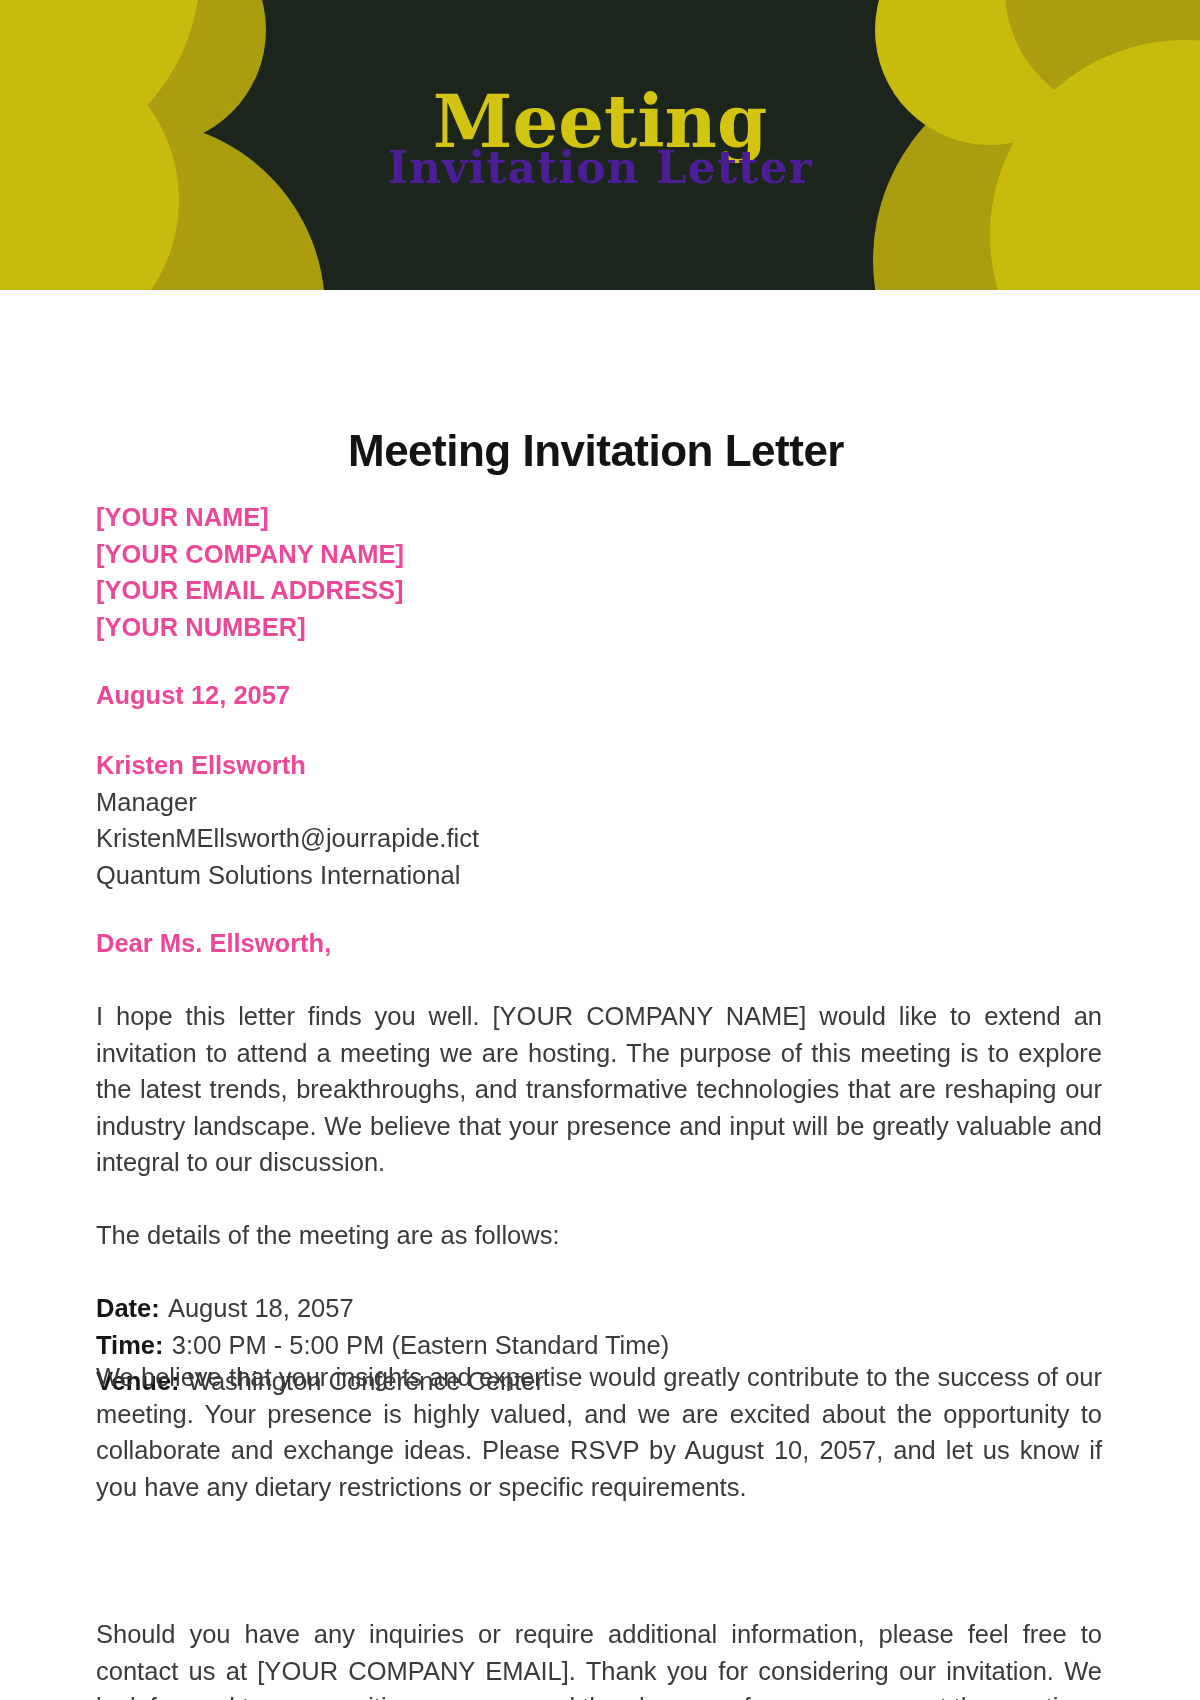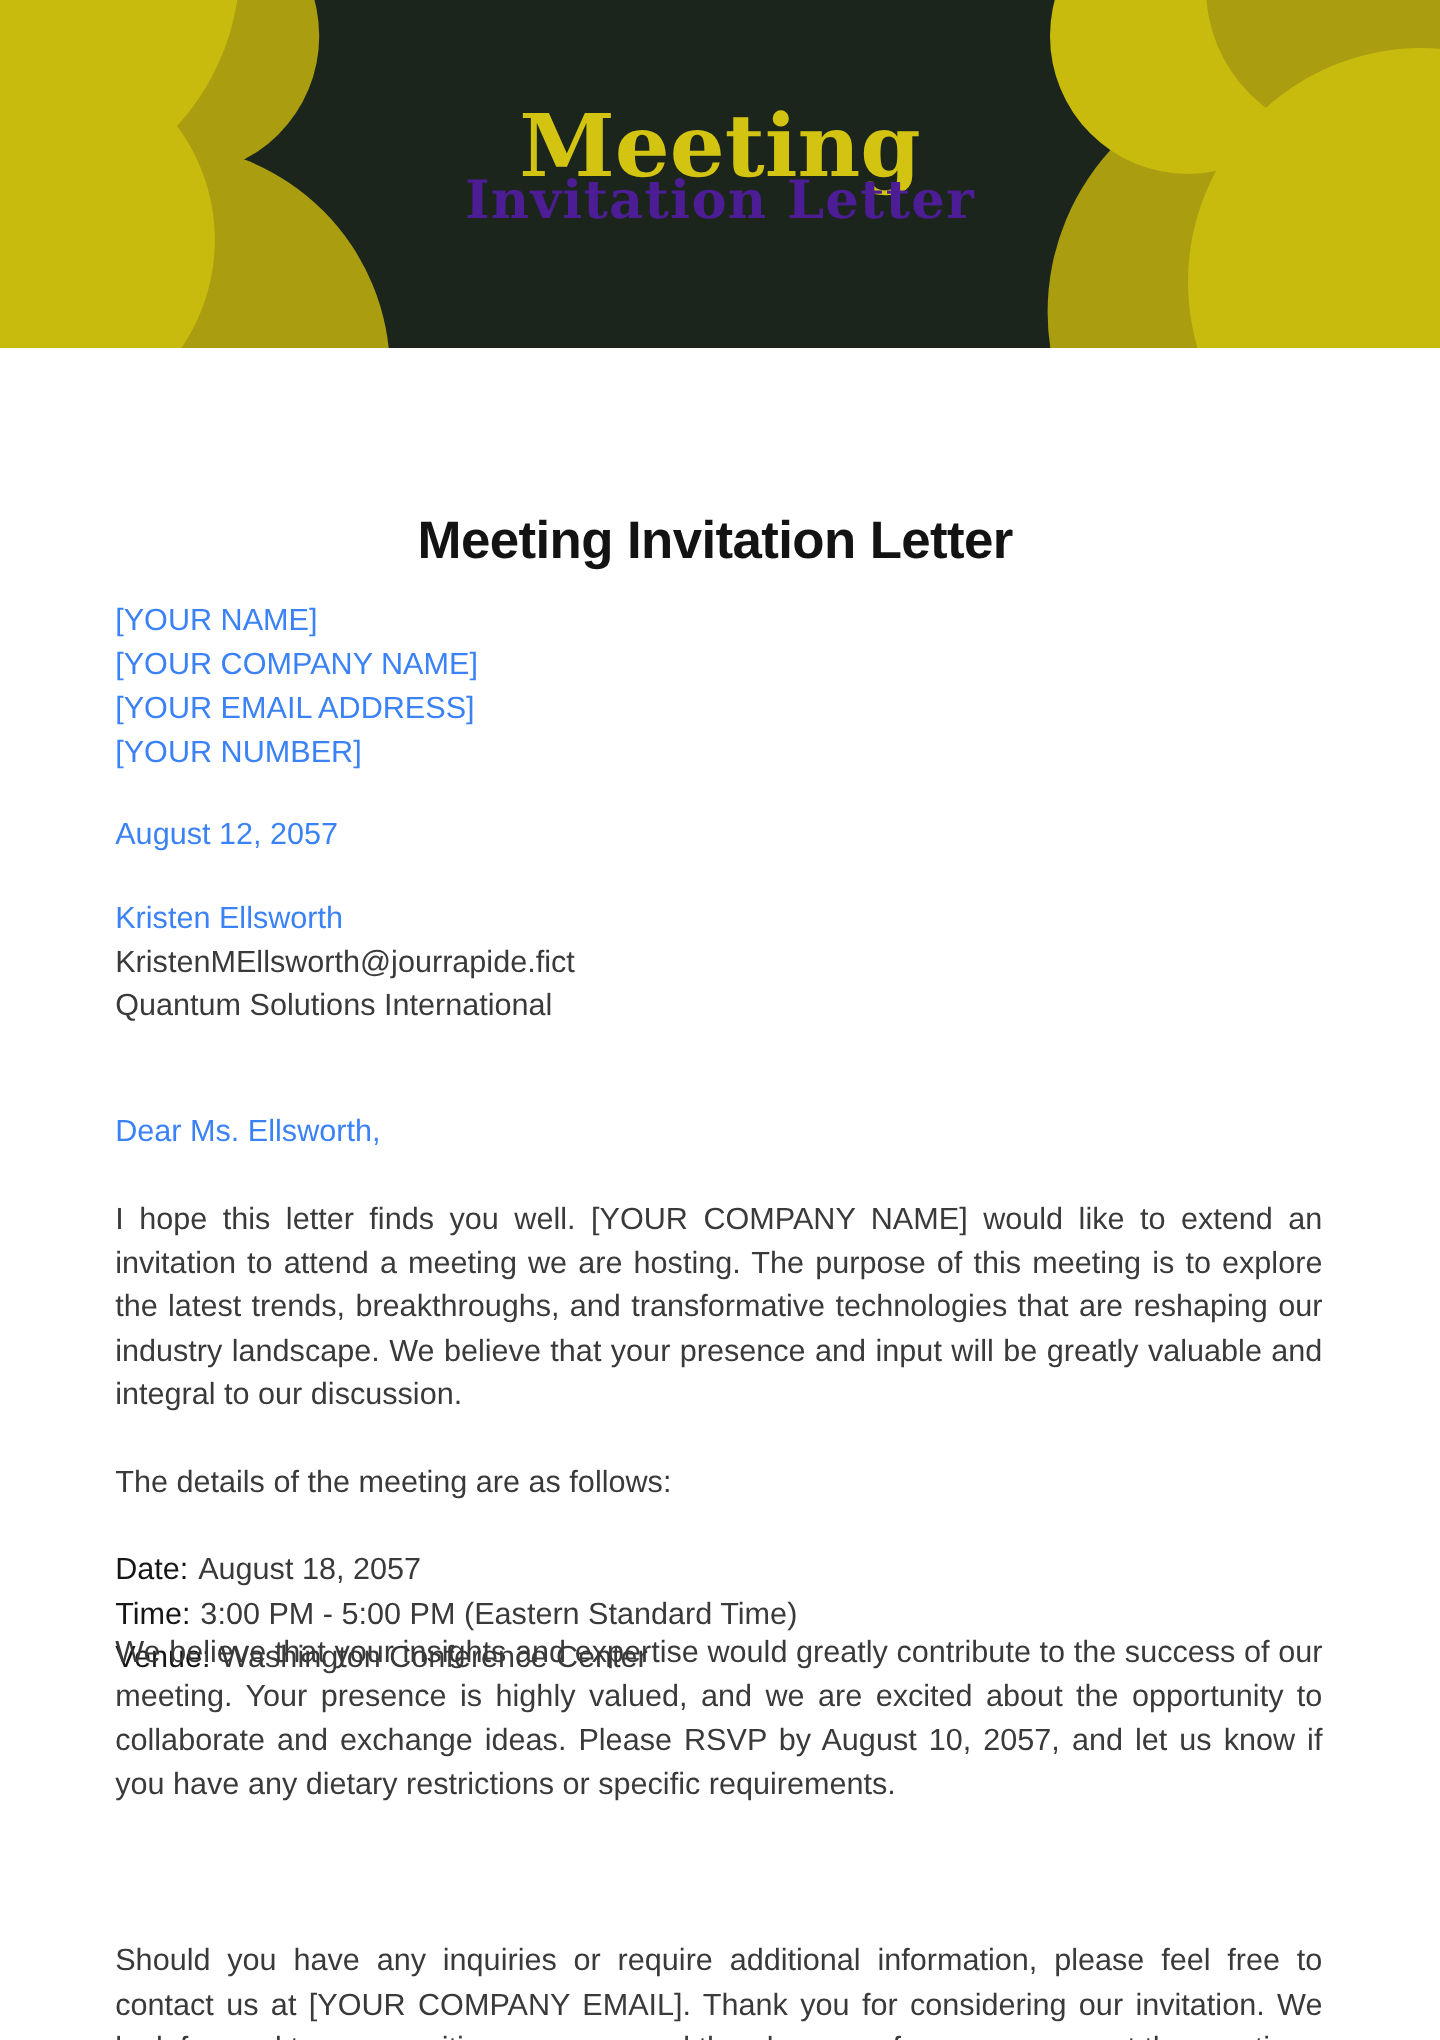--- a/index.html
+++ b/index.html
@@ -43,28 +43,28 @@
   .col {
     position: absolute; left: 96px; width: 1006px;
   }
   .doc-heading {
     position: absolute; left: 0; top: 428px; width: 1192px;
     text-align: center;
     font-size: 44px; font-weight: 700; line-height: 46px;
     color: #131313; letter-spacing: -0.5px;
   }
   .line { font-size: 25.5px; line-height: 36.6px; }
-  .bold   { font-weight: 400; color: #3b82f6; }
+  .bold   { font-weight: 700; color: #ec4899; }
   .normal { font-weight: 400; color: #3a3a3a; }
   .para {
     font-size: 25.5px; line-height: 36.6px;
     font-weight: 400; color: #3a3a3a;
     text-align: justify;
   }
-  .detail-label { font-weight: 400; color: #161616; margin-right: 0.32em; }
+  .detail-label { font-weight: 700; color: #161616; margin-right: 0.32em; }
   .detail-value { font-weight: 400; color: #3a3a3a; }
 </style>
 </head>
 <body>
 
 <div class="banner">
   <svg width="1200" height="290" viewBox="0 0 1200 290">
     <rect x="0" y="0" width="1200" height="290" fill="#1b251c"></rect>
 
     <circle cx="150" cy="30" r="116" fill="#aa9e10"></circle>
@@ -91,20 +91,21 @@
     <div class="line bold">[YOUR NAME]</div>
     <div class="line bold">[YOUR COMPANY NAME]</div>
     <div class="line bold">[YOUR EMAIL ADDRESS]</div>
     <div class="line bold">[YOUR NUMBER]</div>
   </div>
 
   <div class="col line bold" style="top:677px">August 12, 2057</div>
 
   <div class="col" style="top:747px">
     <div class="line bold">Kristen Ellsworth</div>
+    <div class="line normal">Manager</div>
     <div class="line normal">KristenMEllsworth@jourrapide.fict</div>
     <div class="line normal">Quantum Solutions International</div>
   </div>
 
   <div class="col line bold" style="top:925px">Dear Ms. Ellsworth,</div>
 
   <div class="col para" style="top:998px">I hope this letter finds you well. [YOUR COMPANY NAME] would like to extend an invitation to attend a meeting we are hosting. The purpose of this meeting is to explore the latest trends, breakthroughs, and transformative technologies that are reshaping our industry landscape. We believe that your presence and input will be greatly valuable and integral to our discussion.</div>
 
   <div class="col line normal" style="top:1217px">The details of the meeting are as follows:</div>
 

